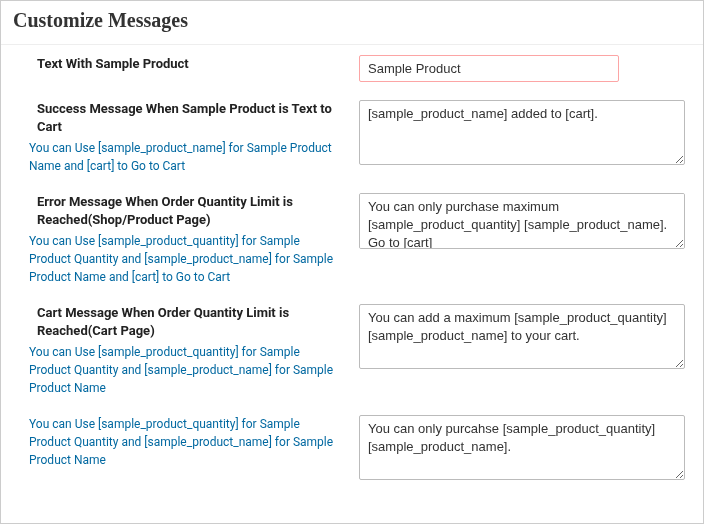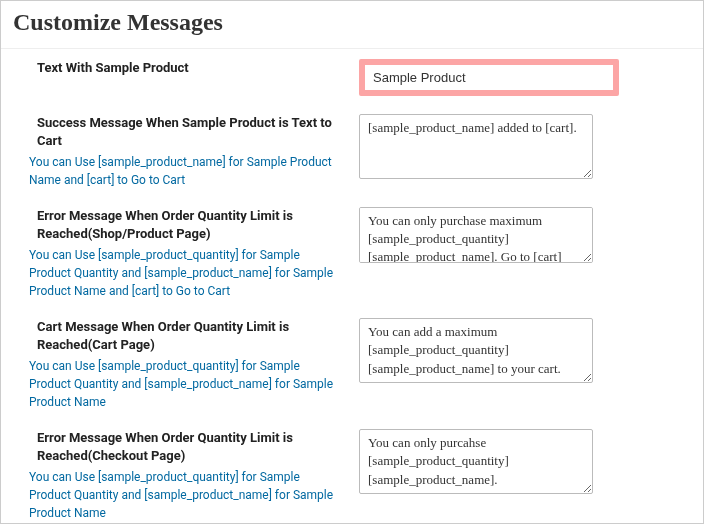--- a/index.html
+++ b/index.html
@@ -13,21 +13,21 @@
     width: 704px;
     height: 524px;
     border: 1px solid #ccc;
     overflow: hidden;
     position: relative;
   }
   .page-inner {
     padding: 0 0 0 0;
   }
   .heading {
-    font-size: 24px;
+    font-size: 20px;
     font-weight: 700;
     padding: 8px 12px 6px 12px;
     color: #333;
     font-family: Georgia, "Times New Roman", serif;
   }
   .divider {
     border: none;
     border-top: 1px solid #eee;
     margin: 6px 0 10px 0;
   }
@@ -56,31 +56,31 @@
   }
   .field-help {
     font-size: 12px;
     color: #0369a1;
     line-height: 1.5;
   }
   input[type="text"].txt {
     width: 260px;
     padding: 5px 8px;
     font-size: 13px;
-    border: 6px solid #fca5a5;
+    border: 1px solid #fca5a5;
     border-radius: 2px;
     background: #fff;
     color: #333;
   }
   textarea.ta {
-    width: 234px;
+    width: 326px;
     min-height: 44px;
     padding: 4px 8px;
     font-size: 13px;
-    font-family: Liberation Serif, serif;
+    font-family: Liberation Sans, sans-serif;
     border: 1px solid #bbb;
     border-radius: 2px;
     background: #fff;
     color: #333;
     line-height: 1.4;
     resize: both;
     overflow-y: scroll;
   }
   textarea.ta-noscroll {
     overflow-y: auto;
@@ -130,21 +130,20 @@
           <div class="field-label">Cart Message When Order Quantity Limit is Reached(Cart Page)</div>
           <div class="field-help">You can Use [sample_product_quantity] for Sample Product Quantity and [sample_product_name] for Sample Product Name</div>
         </div>
         <div class="col-field">
           <textarea class="ta ta-noscroll" rows="3" style="">You can add a maximum [sample_product_quantity] [sample_product_name] to your cart.</textarea>
         </div>
       </div>
 
       <div class="row">
         <div class="col-label">
-          <div class="field-label">Error Message When Order Quantity Limit is Reached(Checkout Page)</div>
           <div class="field-help">You can Use [sample_product_quantity] for Sample Product Quantity and [sample_product_name] for Sample Product Name</div>
         </div>
         <div class="col-field">
           <textarea class="ta ta-noscroll" rows="3" style="">You can only purcahse [sample_product_quantity] [sample_product_name].</textarea>
         </div>
       </div>
 
     </div>
   </div>
 </div>

